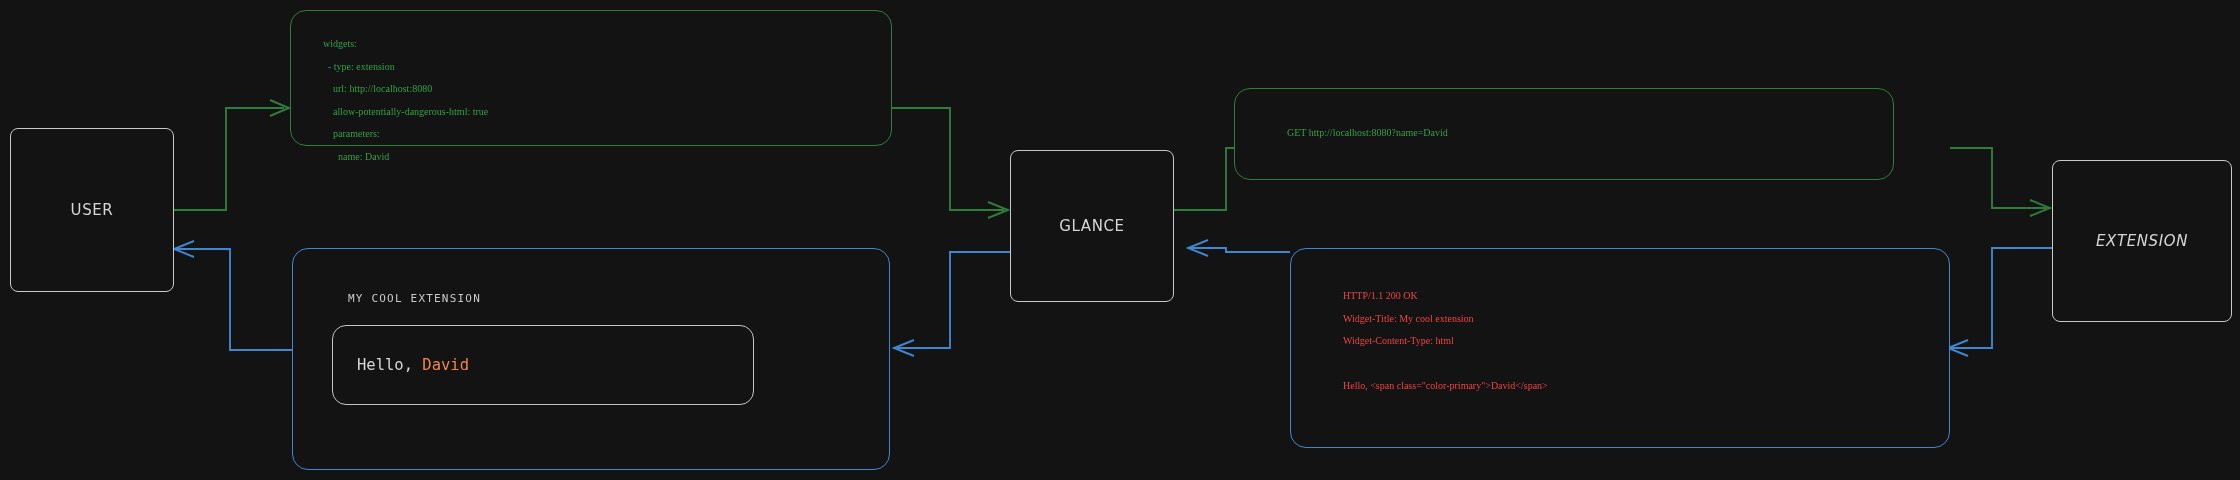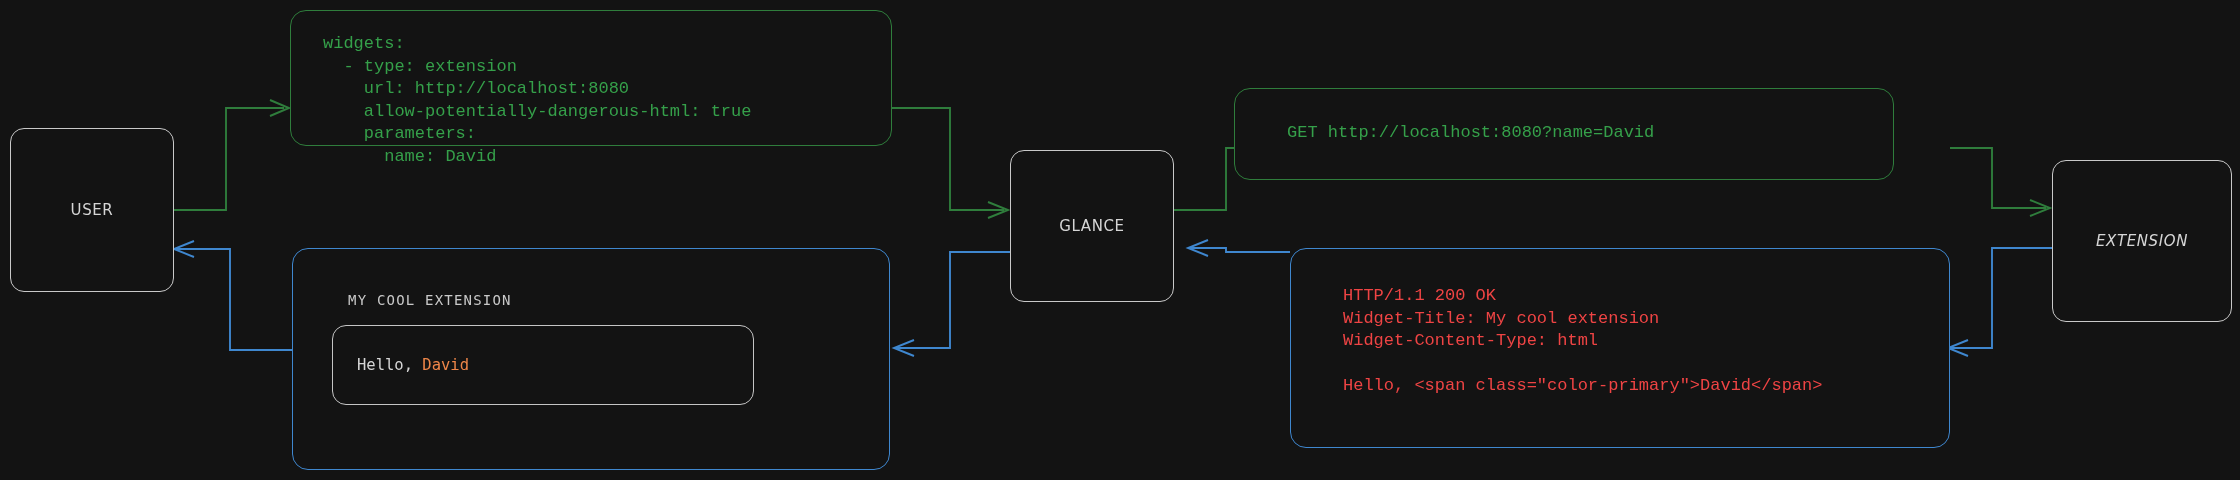--- a/index.html
+++ b/index.html
@@ -19,52 +19,52 @@
     position: absolute;
     left: 0;
     top: 0;
     width: 2240px;
     height: 480px;
     pointer-events: none;
   }
   .node {
     position: absolute;
     border: 1.6px solid #c9c9c9;
-    border-radius: 14px;
+    border-radius: 8px;
     background: #131313;
     display: flex;
     align-items: center;
     justify-content: center;
     color: #d6d6d6;
     font-family: "DejaVu Sans", "Liberation Sans", sans-serif;
     font-size: 15px;
     letter-spacing: 0.6px;
   }
   .codebox {
     position: absolute;
     border-radius: 16px;
     background: #131313;
     box-sizing: border-box;
   }
   .codebox.green { border: 1.6px solid #2f7d3c; }
   .codebox.blue  { border: 1.6px solid #3f87cf; }
   .code {
     margin: 0;
-    font-family: Liberation Mono, monospace;
-    font-size: 17px;
+    font-family: Liberation Serif, serif;
+    font-size: 10px;
     line-height: 22.5px;
     white-space: pre;
   }
   .code.green { color: #35a04a; }
   .code.blue  { color: #ef4444; }
   .widget-title {
     position: absolute;
     color: #c9c9c9;
     font-family: "DejaVu Sans Mono", "Liberation Mono", monospace;
-    font-size: 14px;
+    font-size: 11px;
     letter-spacing: 1.2px;
     white-space: pre;
   }
   .widget-inner {
     position: absolute;
     border: 1.6px solid #c5c5c5;
     border-radius: 14px;
     background: #131313;
     box-sizing: border-box;
     display: flex;

